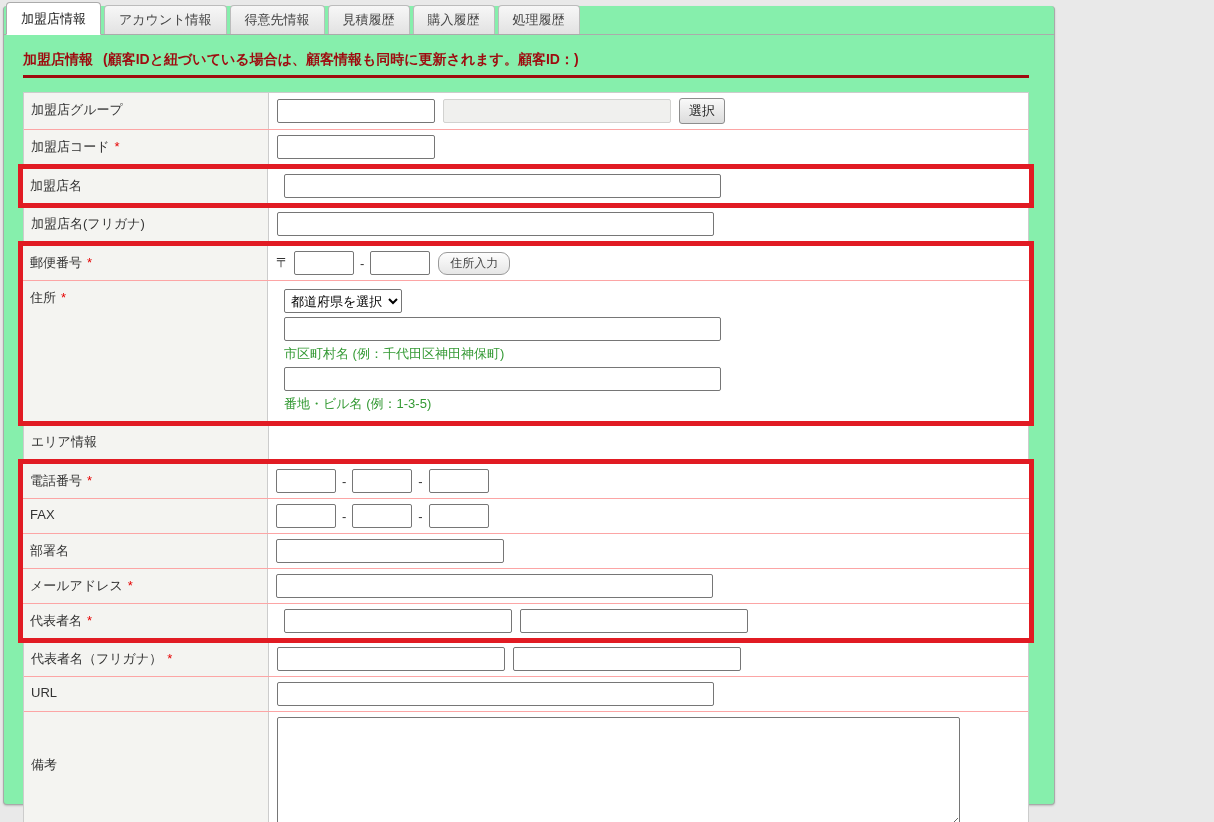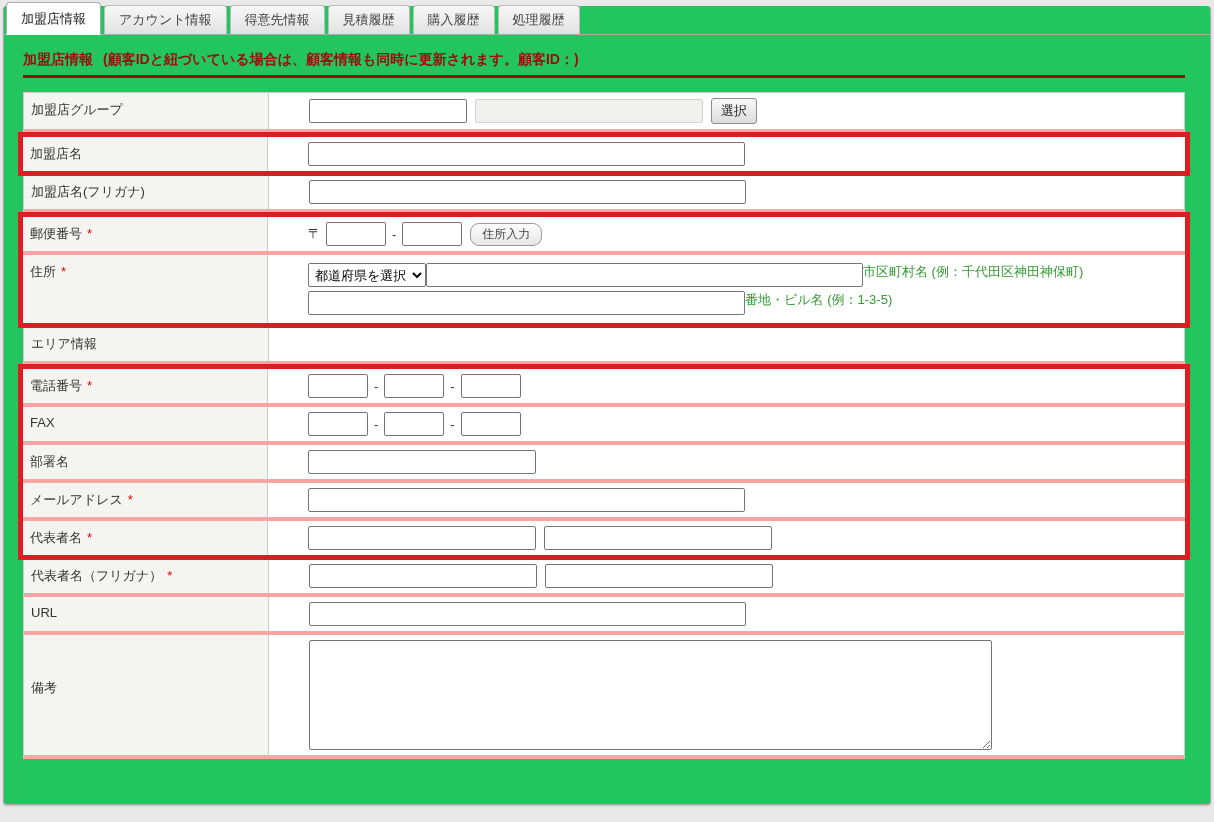--- a/index.html
+++ b/index.html
@@ -5,22 +5,22 @@
   * { box-sizing: border-box; }
   html,body { margin:0; padding:0; }
   body {
     background:#e9e9e9;
     font-family:"Liberation Sans","DejaVu Sans",sans-serif;
     font-size:13px; color:#333;
     width:1214px; height:822px; overflow:hidden;
   }
   .container {
     margin:6px 3px 0 3px;
-    width:1208px; height:799px;
-    background:#22c55e;
+    width:1052px; height:799px;
+    background:#86efac;
     border:1px solid #a9a9a9;
     border-top:none;
     border-radius:4px;
     box-shadow:0 1px 2px rgba(0,0,0,.18);
   }
   
   .tabbar {
     display:flex; align-items:flex-end;
     padding:0 0 0 2px;
     border-bottom:1px solid #ababab;
@@ -43,42 +43,42 @@
     color:#222;
   }
   
   .content { padding:16px 25px 0 19px; }
   .page-header { color:#9e0b0f; font-weight:bold; font-size:14px; margin:0 0 6px 0; }
   .page-header .note { margin-left:10px;text-align:center; }
   .red-rule { border:none; border-top:3px solid #9e0b0f; margin:0 0 14px 0; }
 
   
   .form-table { border:1px solid #ccc; border-bottom:none; }
-  .frow { display:flex; border-bottom:4px solid #fca5a5; background:#fff; }
+  .frow { display:flex; border-bottom:1px solid #fca5a5; background:#fff; }
   .fcell-label {
     width:245px; min-width:245px;
     background:#f4f4f1;
     border-right:1px solid #ccc;
     padding:8px 6px 8px 7px;
   }
   .fcell-value {
     flex:1; padding:5px 8px;
-    display:flex; align-items:center; flex-wrap:wrap;margin-left:32px;
-  }
-  .fcell-value.stacked { flex-direction:row; align-items:flex-start; padding:6px 8px; }
+    display:flex; align-items:center; flex-wrap:wrap;
+  }
+  .fcell-value.stacked { flex-direction:column; align-items:flex-start; padding:6px 8px; }
   .req { color:#e60000; margin-left:5px; }
 
   
   .red-group {
     border:5px solid #e11b23;
     margin:-1px -6px;
     position:relative; z-index:2;
     background:#fff;
   }
-  .red-group .frow:last-child { border-bottom:none; }
+  .red-group .frow:last-child { border-bottom:none;gap:8px; }
 
   
   input[type=text] {
     height:24px; border:1px solid #767676; border-radius:2px;
     padding:1px 4px; font-size:13px; font-family:inherit; background:#fff;
   }
   input[type=text]:disabled, input.readonly {
     background:#f0f0ee; border:1px solid #d2d2d0; color:#777;
   }
   select {
@@ -139,20 +139,28 @@
         <div class="fcell-label">
           <span>加盟店グループ</span>
         </div>
         <div class="fcell-value">
           <input type="text" class="w-m" value="" style="">
           <input type="text" class="w-l readonly gap" disabled="" value="" style="">
           <button class="btn gap">選択</button>
         </div>
       </div>
 
+      <div class="frow">
+        <div class="fcell-label">
+          <span>加盟店コード</span><span class="req">*</span>
+        </div>
+        <div class="fcell-value">
+          <input type="text" class="w-m" value="" style="">
+        </div>
+      </div>
 
       <div class="red-group">
         <div class="frow">
           <div class="fcell-label">
             <span>加盟店名</span>
           </div>
           <div class="fcell-value">
             <input type="text" class="w-xl" value="" style="">
           </div>
         </div>

